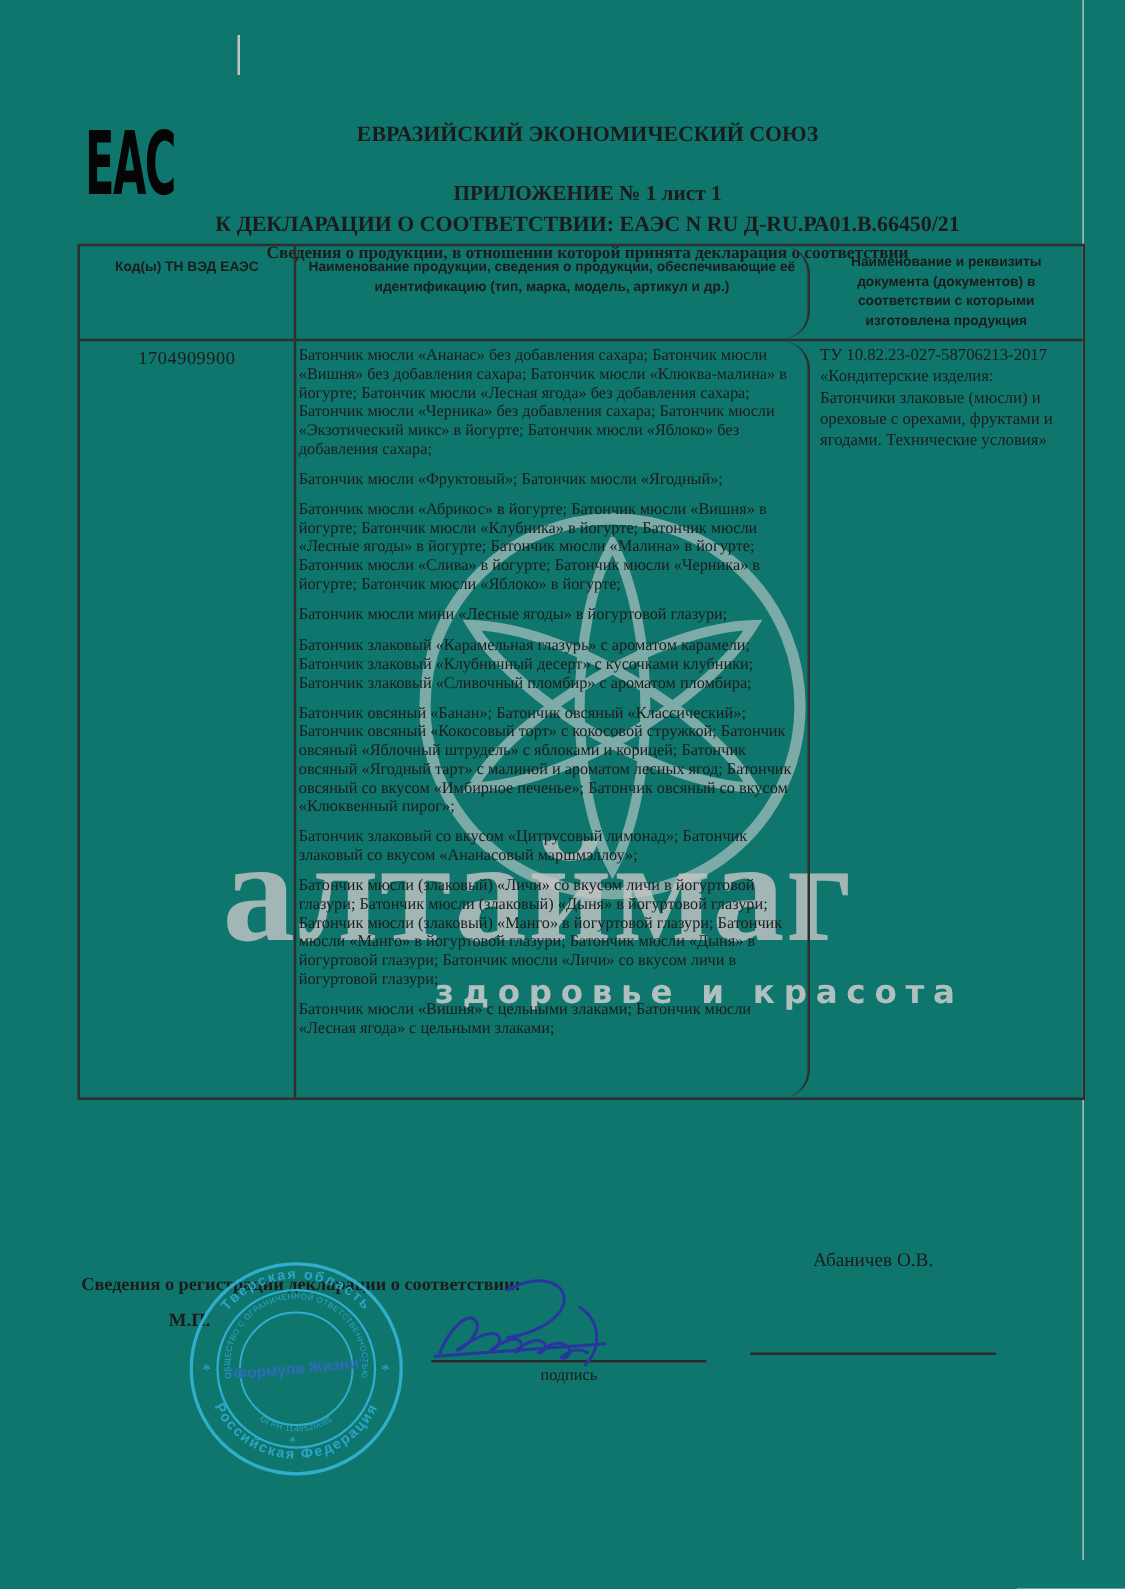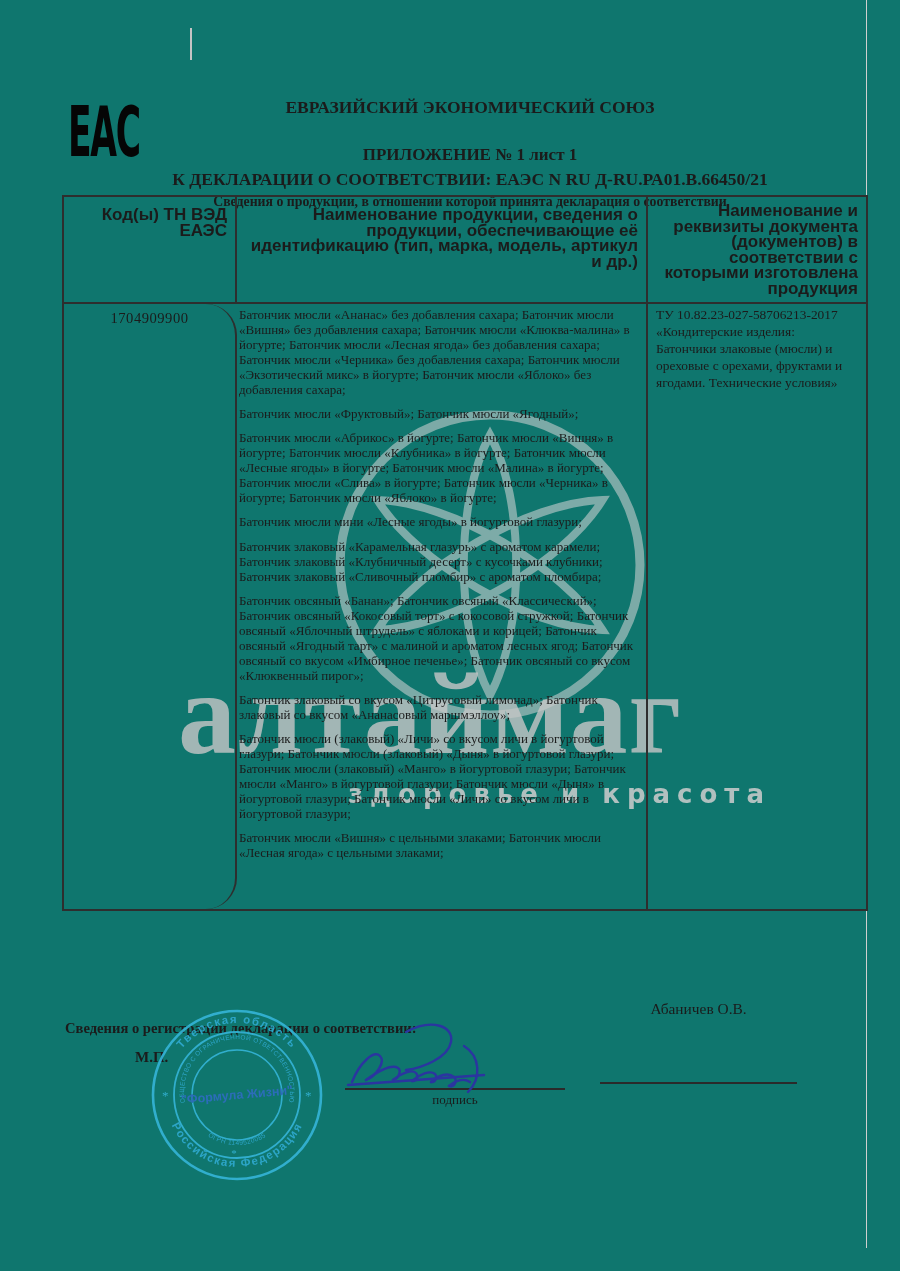--- a/index.html
+++ b/index.html
@@ -30,28 +30,28 @@
               font-weight:bold; font-size:116px; color:#c7c7c7; opacity:.8; letter-spacing:1px;text-align:center; }
   .wm-sub { position:absolute; left:348px; top:779px; font-family:"DejaVu Sans", sans-serif;
             font-weight:bold; font-size:26px; color:#cecece; opacity:.85; letter-spacing:7px;text-align:center; }
   .wm-emblem { position:absolute; left:325px; top:400px; opacity:.55; }
 
   
   .tbl { position:absolute; left:62px; top:195px; width:806px; z-index:2;
          border:2px solid #2e2e2e; box-sizing:border-box; background:transparent; }
   .trow { display:flex; }
   .thead { border-bottom:2px solid #2e2e2e; }
-  .c1 { width:173px; } .c2 { width:411px; } .c3 { flex:1; }
+  .c1 { width:173px; } .c2 { width:411px;border-radius:22px; } .c3 { flex:1; }
   .cell { box-sizing:border-box; padding:6px 8px; }
   .vline { border-right:2px solid #2e2e2e; }
   .thead .cell { font-family:"Liberation Sans", sans-serif; font-weight:bold;
-                 font-size:17px; line-height:15.5px; text-align:right; }
+                 font-size:11px; line-height:15.5px; text-align:center; }
   .thead .c2.cell, .thead .c1.cell { padding-top:10px; }
   .tbody .cell { min-height:605px; }
-  .code { text-align:center; font-size:14.6px; letter-spacing:.5px;border-radius:31px; }
+  .code { text-align:center; font-size:14.6px; letter-spacing:.5px; }
   .products { font-size:13px; line-height:14.9px; padding:4px 2px 0 2px; }
   .products p { margin:0 0 9.5px 0; }
   .doc { font-size:13.4px; line-height:17px; padding-top:2px; }
 
   
   .ftr-label { position:absolute; left:65px; top:1020px; font-size:14.6px; font-weight:bold; z-index:3; }
   .mp { position:absolute; left:135px; top:1049px; font-size:15px; font-weight:bold; z-index:3; }
   .stamp { position:absolute; left:149px; top:1007px; z-index:6; opacity:.92; }
   .sig { position:absolute; left:344px; top:1018px; z-index:5; }
   .sig-line { position:absolute; left:345px; top:1088px; width:220px; height:2px; background:#2a2a2a; z-index:4; }

